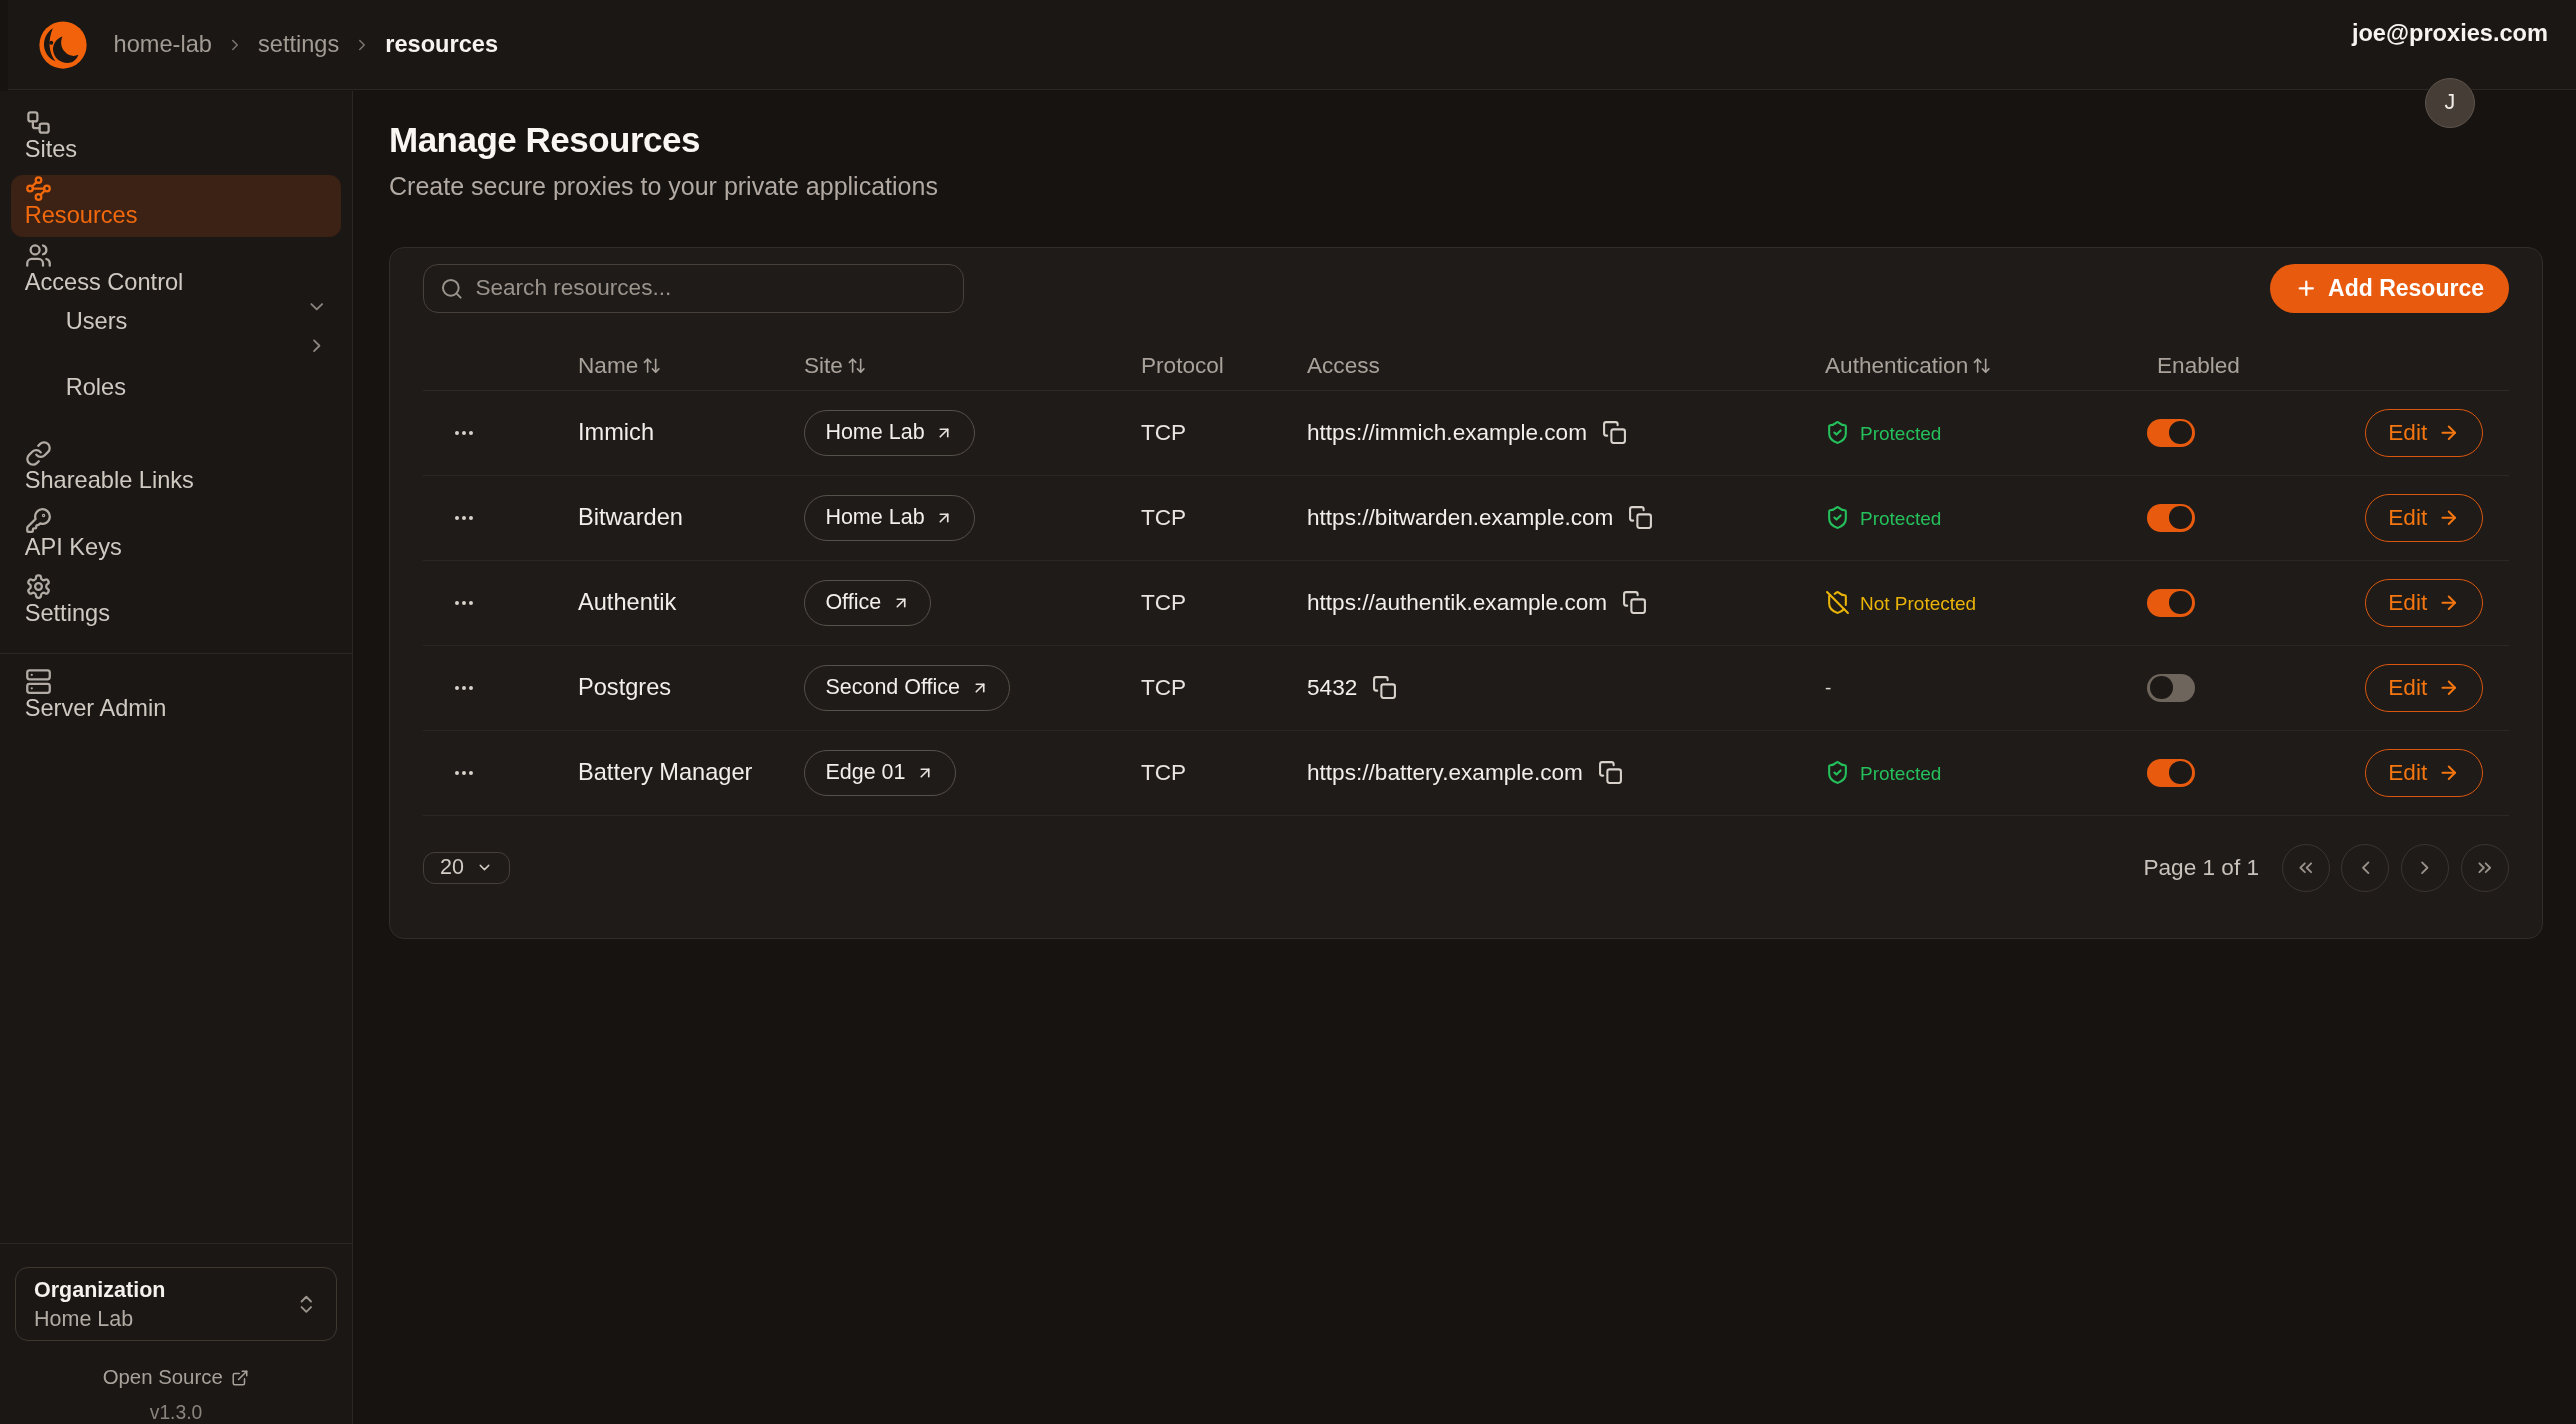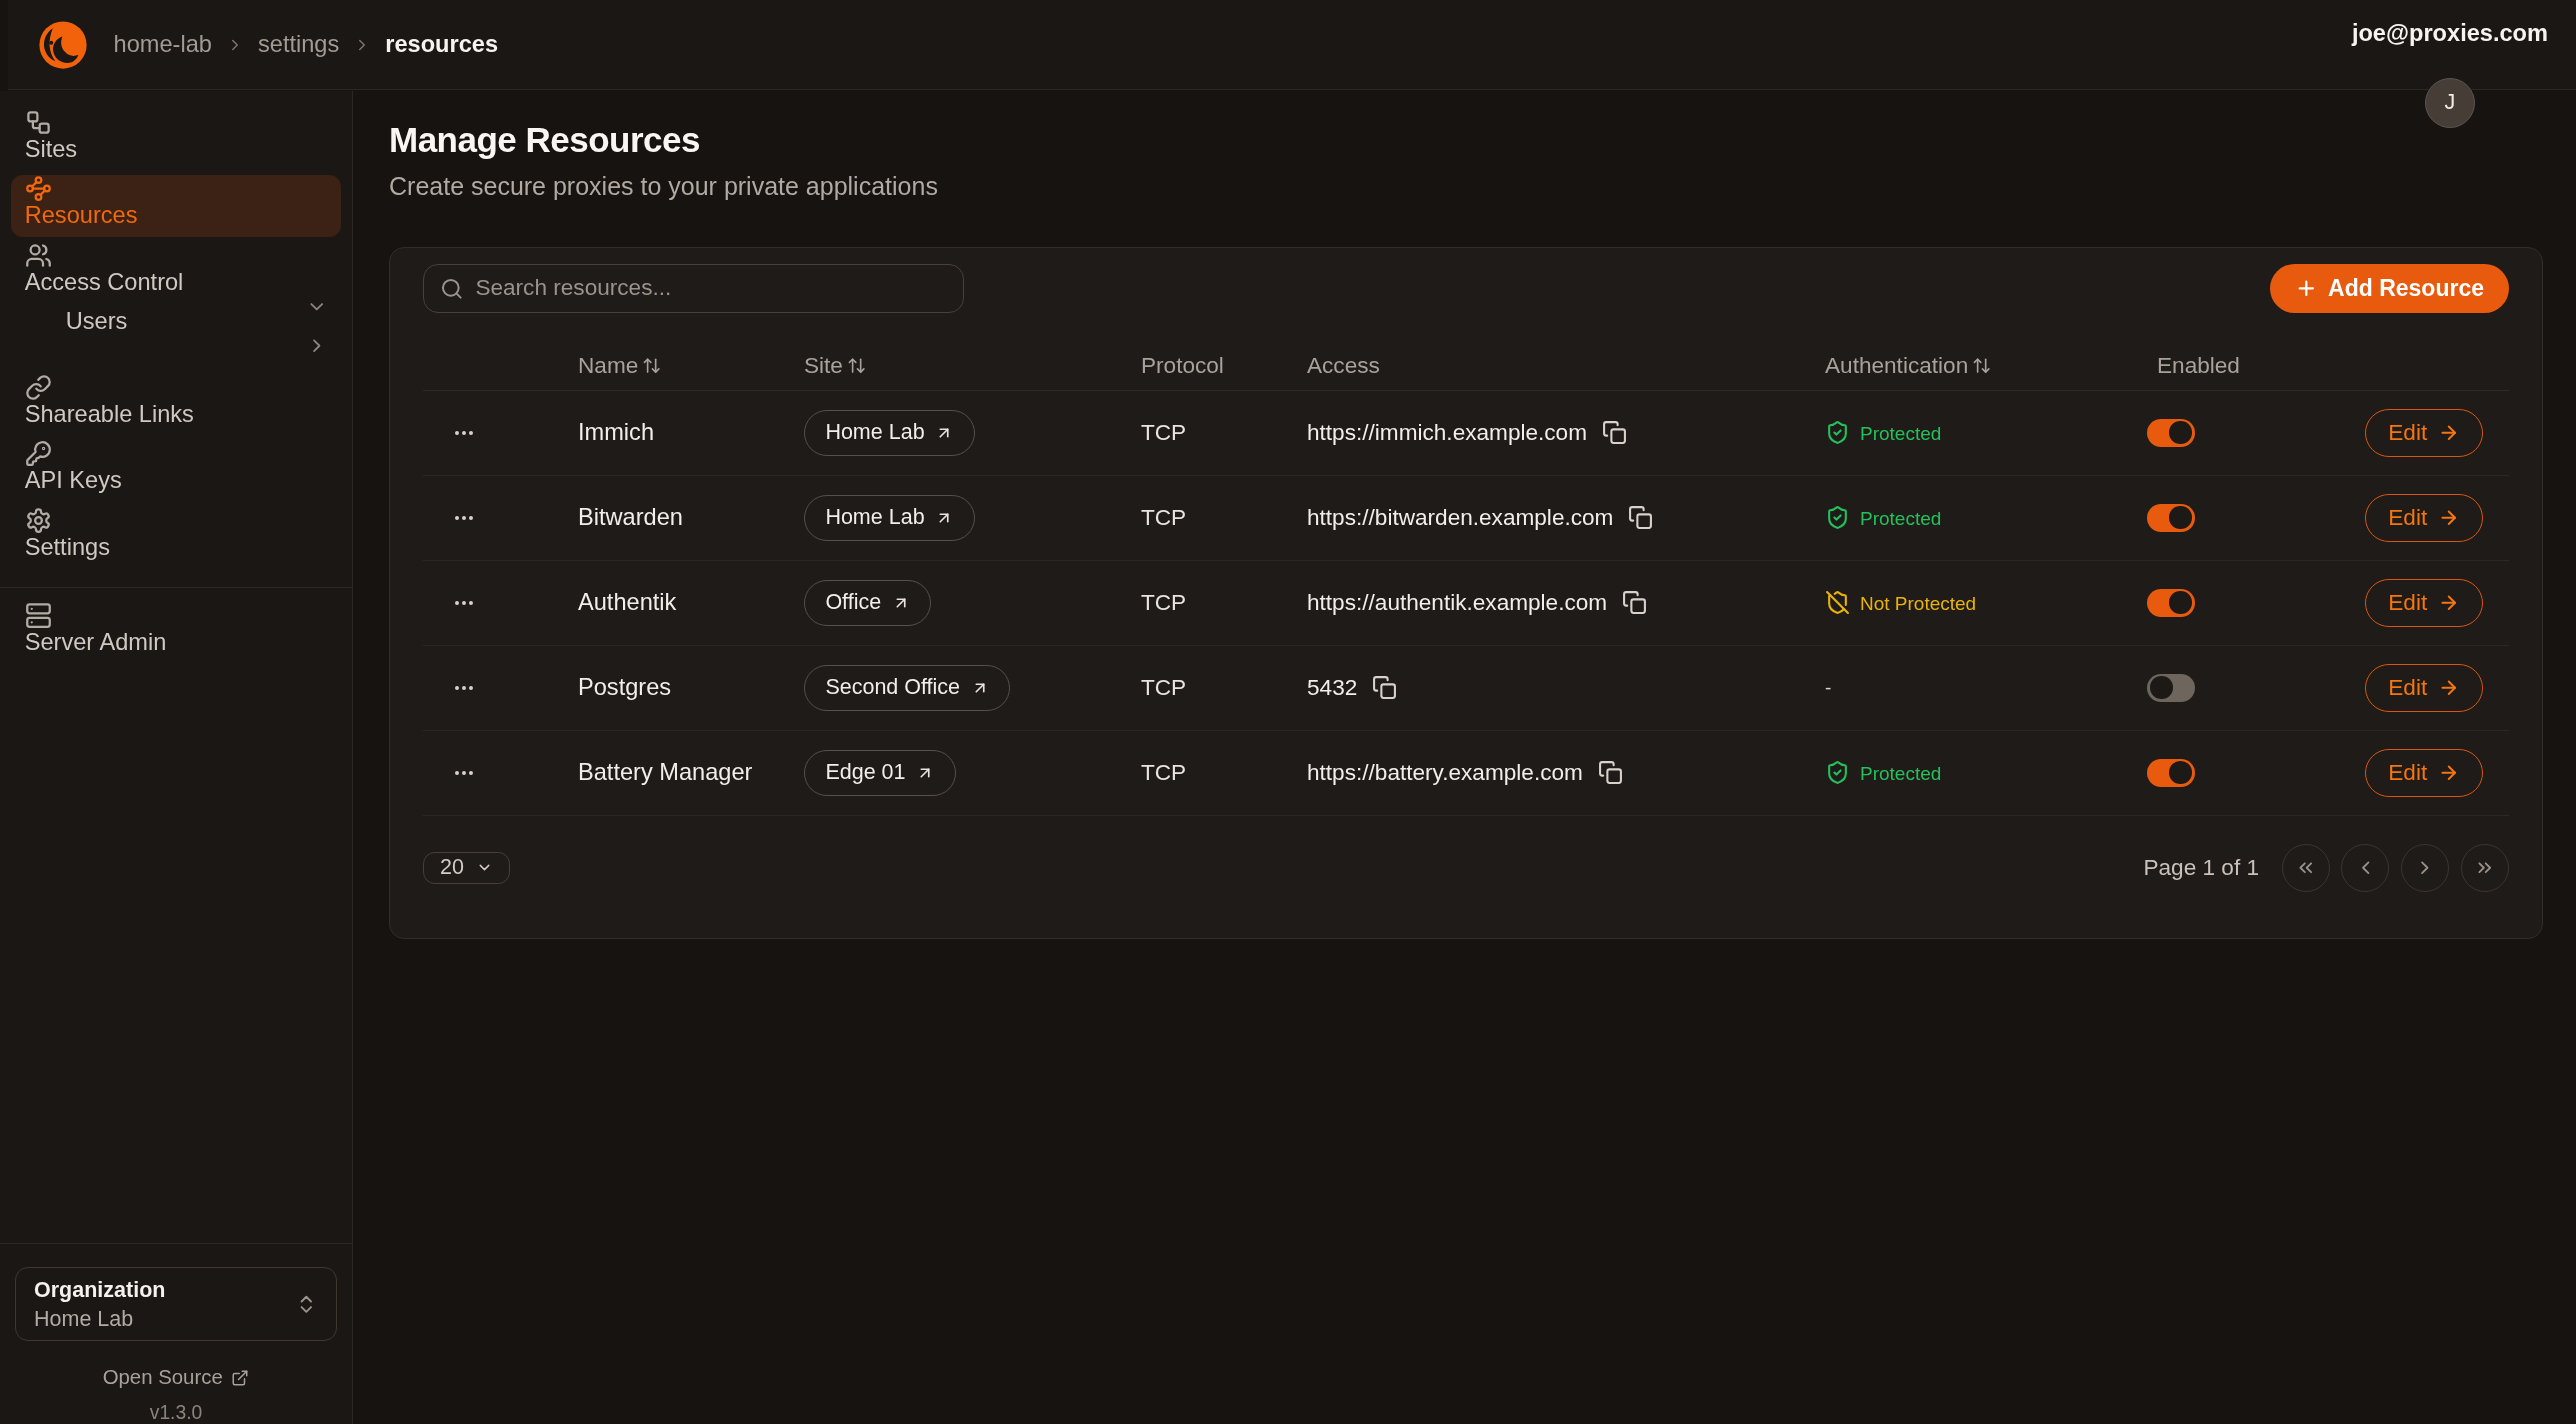--- a/index.html
+++ b/index.html
@@ -208,20 +208,23 @@
     <span>Access Control</span>
     <svg class="trail" width="21.5" height="21.5" viewBox="0 0 24 24" fill="none" stroke="currentColor" stroke-width="2" stroke-linecap="round" stroke-linejoin="round">
         <path d="m6 9 6 6 6-6"></path>
       </svg>
   </div>
   <div class="nav-item sub">
     <span>Users</span>
     <svg class="trail" width="21.5" height="21.5" viewBox="0 0 24 24" fill="none" stroke="currentColor" stroke-width="2" stroke-linecap="round" stroke-linejoin="round">
         <path d="m9 18 6-6-6-6"></path>
       </svg>
+  </div>
+  <div class="nav-item sub">
+    <span>Roles</span>
   </div>
   <div class="nav-item">
     <svg width="27" height="27" viewBox="0 0 24 24" fill="none" stroke="currentColor" stroke-width="2" stroke-linecap="round" stroke-linejoin="round">
         <path d="M10 13a5 5 0 0 0 7.54.54l3-3a5 5 0 0 0-7.07-7.07l-1.72 1.71"></path>
         <path d="M14 11a5 5 0 0 0-7.54-.54l-3 3a5 5 0 0 0 7.07 7.07l1.71-1.71"></path>
       </svg>
     <span>Shareable Links</span>
   </div>
   <div class="nav-item">
     <svg width="27" height="27" viewBox="0 0 24 24" fill="none" stroke="currentColor" stroke-width="2" stroke-linecap="round" stroke-linejoin="round">

